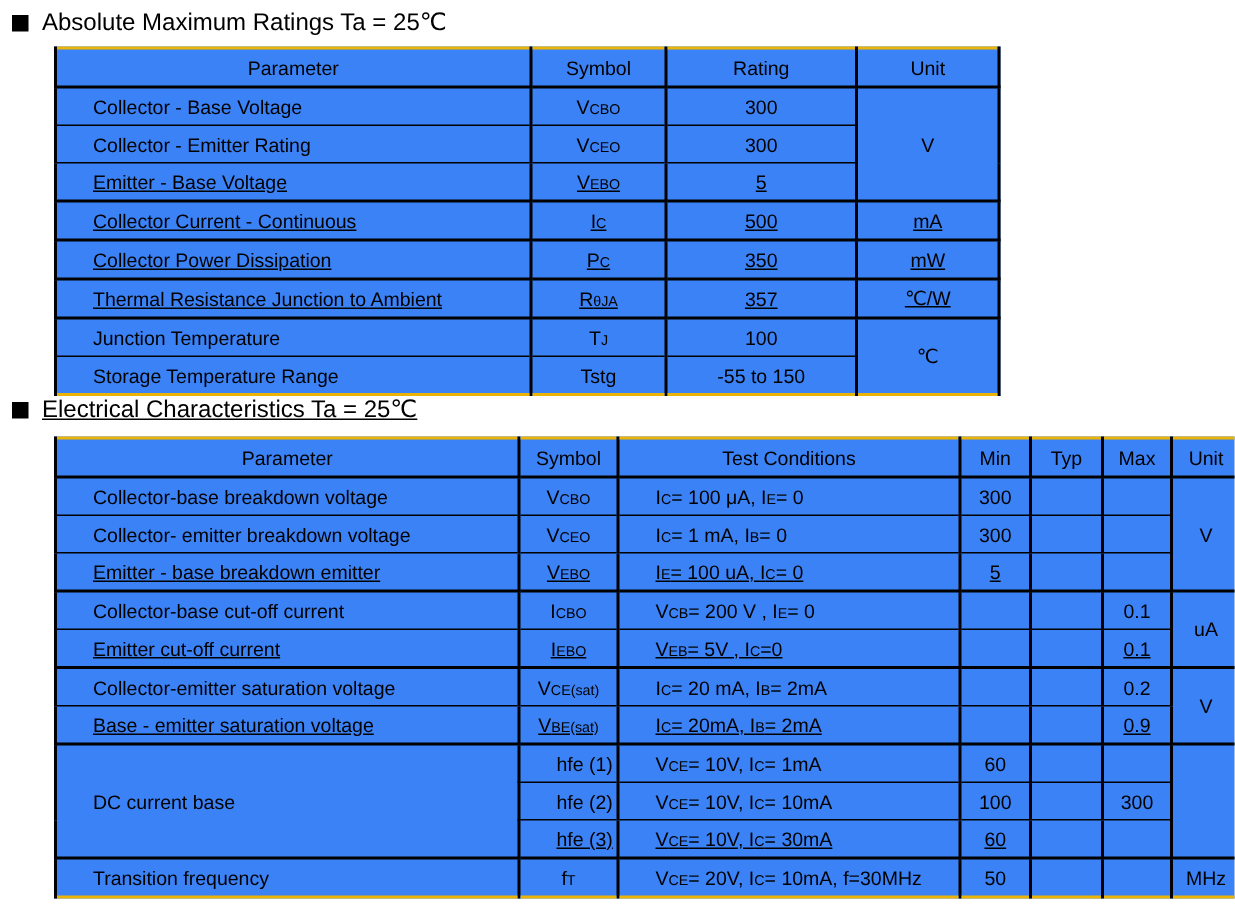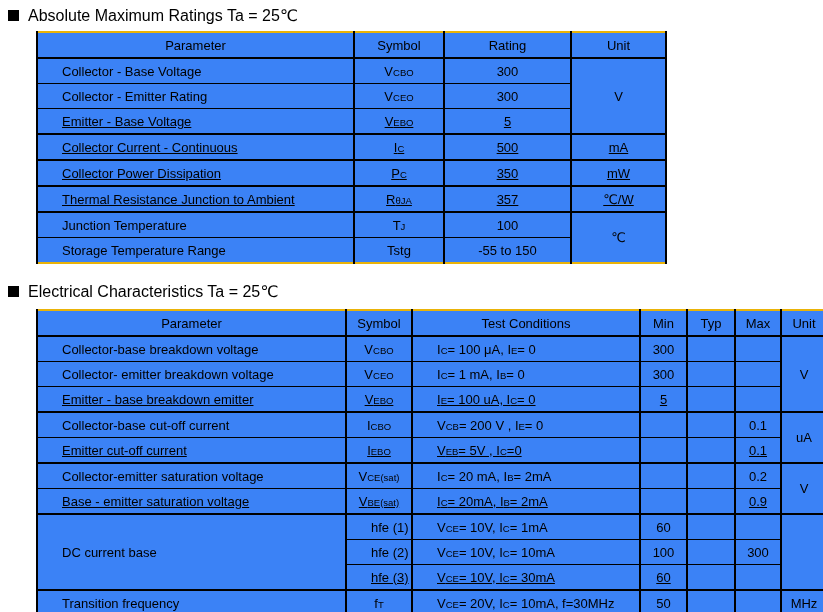--- a/index.html
+++ b/index.html
@@ -12,21 +12,21 @@
   .page{position:relative;width:823px;height:452px;background:#fff;padding-top:6px;box-sizing:border-box;}
   .sec-title{
     display:flex;align-items:center;
     font-size:16px;line-height:19px;
     margin:0 0 0 8px;
   }
   .marker{
     display:inline-block;width:11px;height:11px;background:#000;
     margin-right:9px;flex:0 0 auto;
   }
-  .sec2-title{margin-top:18px;}
+  .sec2-title{text-decoration:underline;}
   table{
     border-collapse:collapse;table-layout:fixed;
     border:2px solid #eab308;background:#3b82f6;
     margin-left:36px;
   }
   #t0{width:629px;margin-top:6px;}
   #t1{width:790px;margin-top:8px;}
   th,td{
     border:1px solid #000;
     border-left-width:2px;border-right-width:2px;

